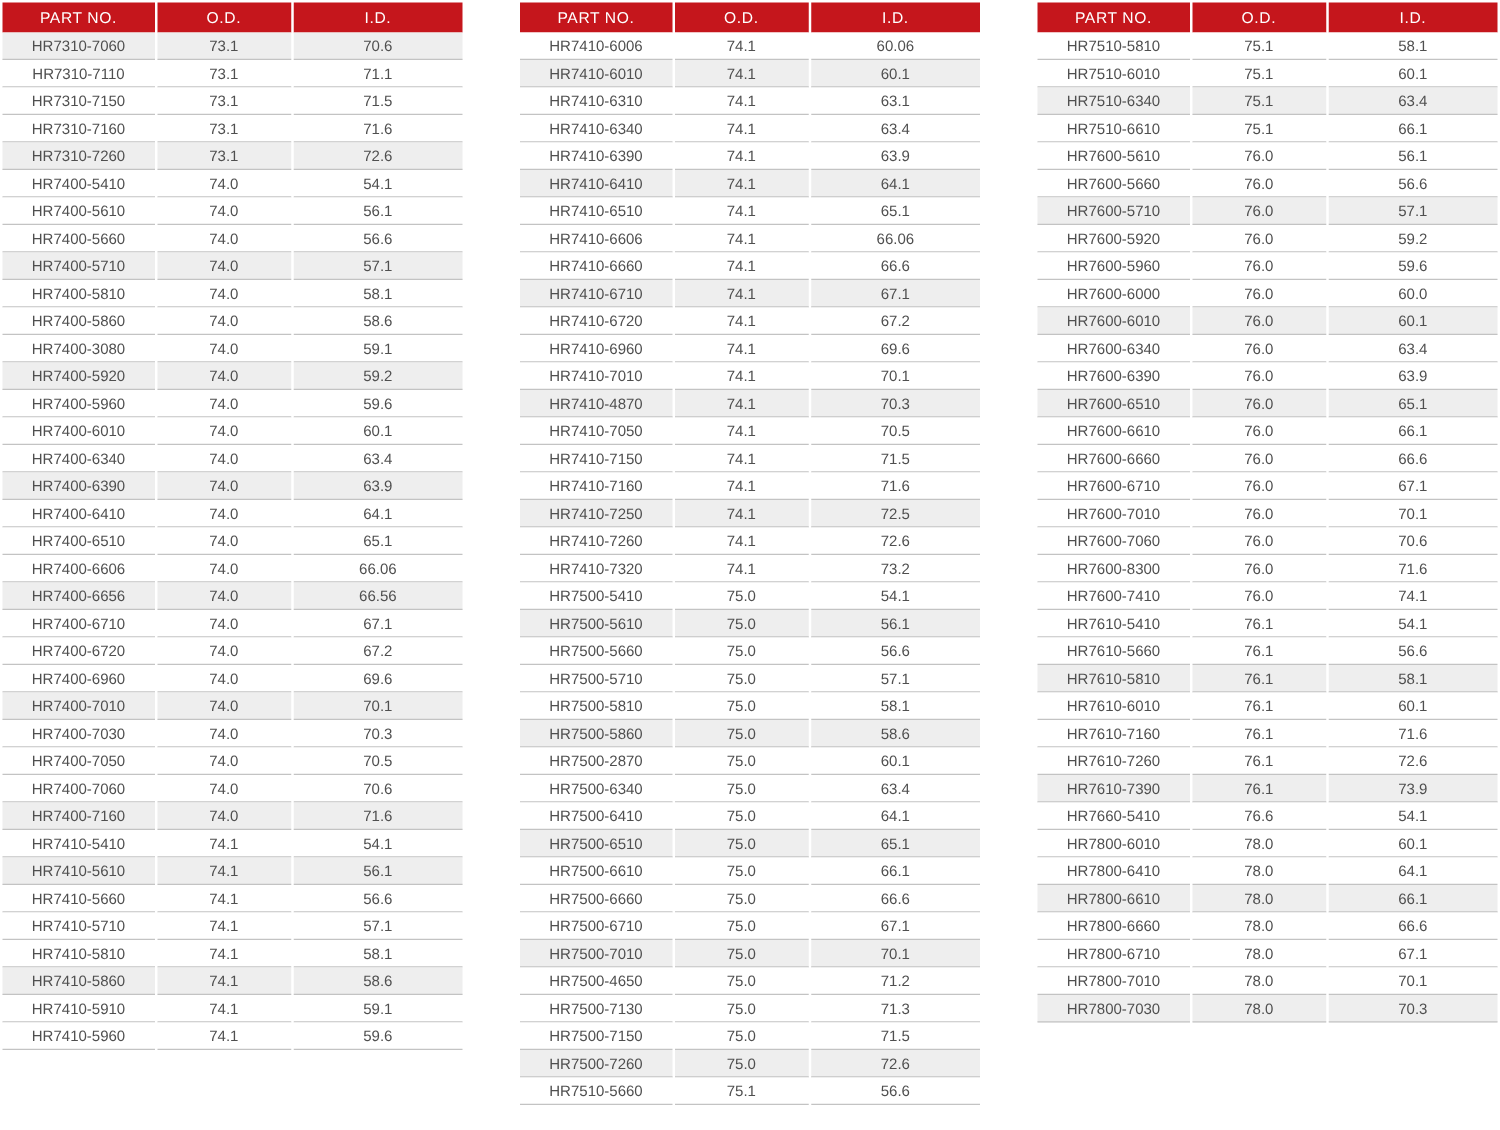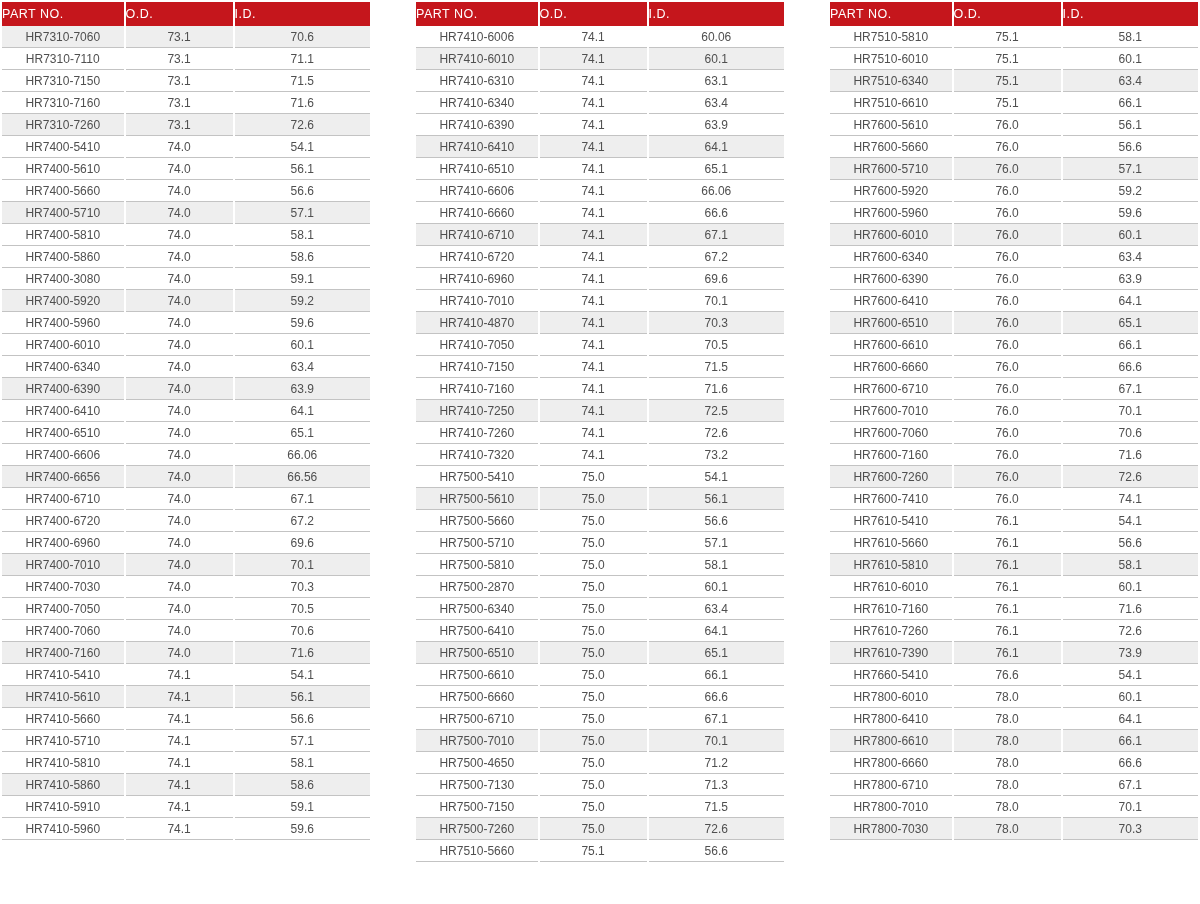--- a/index.html
+++ b/index.html
@@ -26,21 +26,21 @@
   col.c1 { width: 33.4%; }
   col.c2 { width: 29.4%; }
   col.c3 { width: 37.2%; }
   th {
     background: var(--header-bg, #c5161c);
     color: var(--header-text, #ffffff);
     font-size: 12.5px;
     font-weight: 400;
     letter-spacing: 0.5px;
     height: 24px;
-    text-align: left;
+    text-align: center;
     vertical-align: middle;
     padding: 0;
   }
   td {
     font-size: 12px;
     color: var(--body-text, #4f4f4f);
     text-align: center;
     vertical-align: middle;
     height: 21px;
     padding: 0;
@@ -390,20 +390,25 @@
         <tr>
           <td>HR7500-5710</td>
           <td>75.0</td>
           <td>57.1</td>
         </tr>
         <tr>
           <td>HR7500-5810</td>
           <td>75.0</td>
           <td>58.1</td>
         </tr>
+        <tr class="alt">
+          <td>HR7500-5860</td>
+          <td>75.0</td>
+          <td>58.6</td>
+        </tr>
         <tr>
           <td>HR7500-2870</td>
           <td>75.0</td>
           <td>60.1</td>
         </tr>
         <tr>
           <td>HR7500-6340</td>
           <td>75.0</td>
           <td>63.4</td>
         </tr>
@@ -517,40 +522,40 @@
         <tr>
           <td>HR7600-5920</td>
           <td>76.0</td>
           <td>59.2</td>
         </tr>
         <tr>
           <td>HR7600-5960</td>
           <td>76.0</td>
           <td>59.6</td>
         </tr>
+        <tr>
+          <td>HR7600-6000</td>
+          <td>76.0</td>
+          <td>60.0</td>
+        </tr>
         <tr class="alt">
           <td>HR7600-6010</td>
           <td>76.0</td>
           <td>60.1</td>
         </tr>
         <tr>
           <td>HR7600-6340</td>
           <td>76.0</td>
           <td>63.4</td>
         </tr>
         <tr>
           <td>HR7600-6390</td>
           <td>76.0</td>
           <td>63.9</td>
         </tr>
-        <tr>
-          <td>HR7600-6410</td>
-          <td>76.0</td>
-          <td>64.1</td>
-        </tr>
         <tr class="alt">
           <td>HR7600-6510</td>
           <td>76.0</td>
           <td>65.1</td>
         </tr>
         <tr>
           <td>HR7600-6610</td>
           <td>76.0</td>
           <td>66.1</td>
         </tr>
@@ -568,28 +573,23 @@
           <td>HR7600-7010</td>
           <td>76.0</td>
           <td>70.1</td>
         </tr>
         <tr>
           <td>HR7600-7060</td>
           <td>76.0</td>
           <td>70.6</td>
         </tr>
         <tr>
-          <td>HR7600-7160</td>
+          <td>HR7600-8300</td>
           <td>76.0</td>
           <td>71.6</td>
-        </tr>
-        <tr class="alt">
-          <td>HR7600-7260</td>
-          <td>76.0</td>
-          <td>72.6</td>
         </tr>
         <tr>
           <td>HR7600-7410</td>
           <td>76.0</td>
           <td>74.1</td>
         </tr>
         <tr>
           <td>HR7610-5410</td>
           <td>76.1</td>
           <td>54.1</td>

